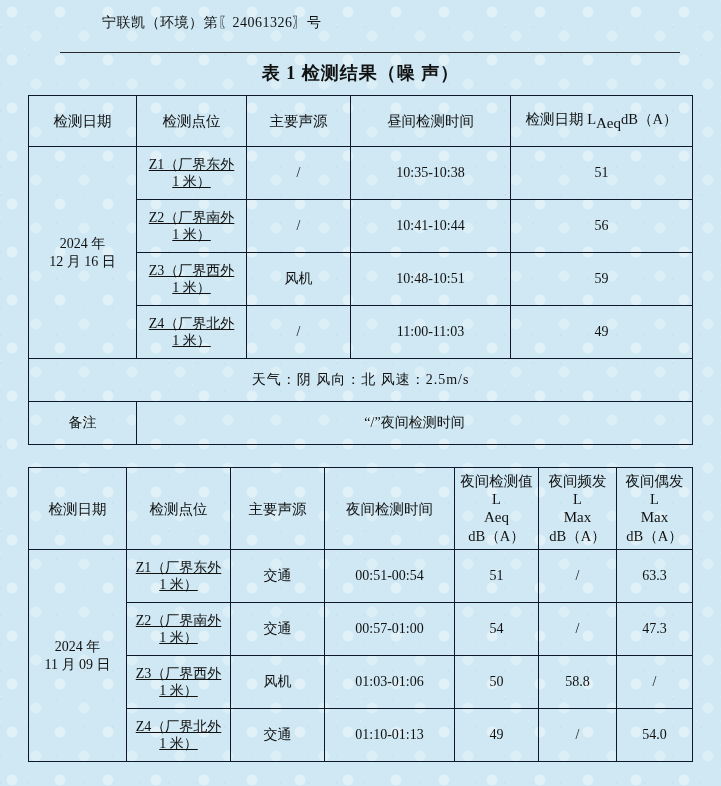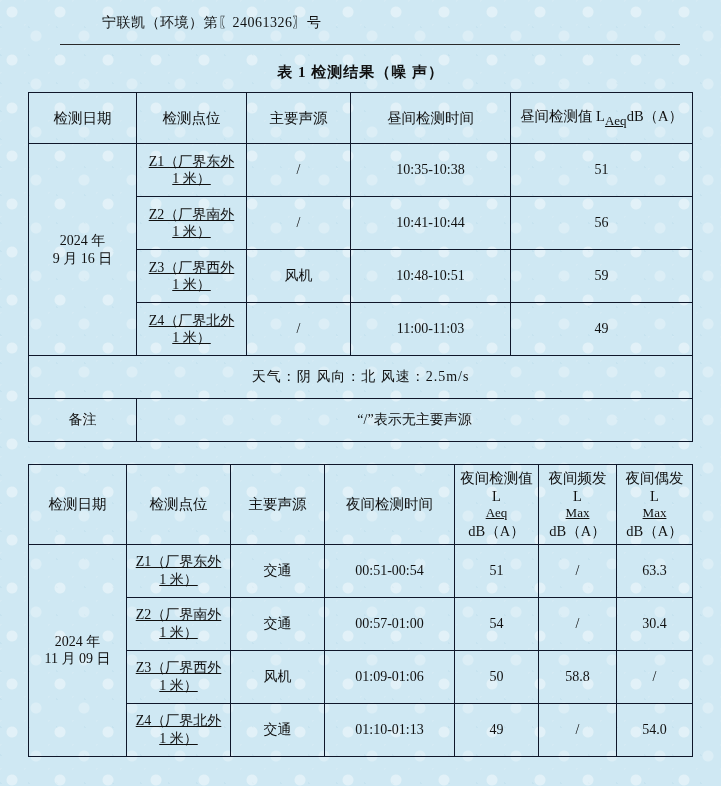--- a/index.html
+++ b/index.html
@@ -31,31 +31,31 @@
   .page {
     position: relative;
     z-index: 1;
     padding: 0 24px;
     box-sizing: border-box;
   }
   .header-line {
     margin: 14px 0 0 36px;
     font-size: 14px;
     letter-spacing: 0.5px;
-    padding-bottom: 12px;
+    padding-bottom: 20px;
     border-bottom: 1px solid #2a2a2a;
     width: 620px;
     box-sizing: border-box;
     padding-left: 42px;
   }
   .table-title {
     text-align: center;
-    font-size: 15px;
+    font-size: 18px;
     font-weight: bold;
-    margin: 18px 0 10px 0;
+    margin: 8px 0 10px 0;
     letter-spacing: 1px;
   }
   table.rep {
     border-collapse: collapse;
     width: 664px;
     margin: 0 auto;
     table-layout: fixed;
   }
   table.rep td, table.rep th {
     border: 1px solid #0f172a;
@@ -65,24 +65,23 @@
     font-weight: normal;
     padding: 4px 2px;
     line-height: 1.25;
   }
   table.rep th {
     height: 42px;
     font-size: 14.5px;
   }
   .cell-tall { height: 44px; }
   .sub {
-    font-size: 13px;
+    font-size: 15px;
     vertical-align: sub;
     letter-spacing: 0;
-    text-decoration: underline;
   }
   .point-cell {
     text-align: center;
     line-height: 1.2;
     font-size: 13.5px;
   }
   .date-cell {
     font-size: 14.5px;
     line-height: 1.6;
   }
@@ -119,29 +118,29 @@
       <col style="width:160px">
       <col style="width:182px">
     </colgroup>
     <thead>
       <tr>
         <th>检测日期</th>
         <th>检测点位</th>
         <th>主要声源</th>
         <th>昼间检测时间</th>
         <th>
-          <span>昼间检测值 L</span><span class="sub">Aeq</span><span>dB（A）</span>
+          <span>检测日期 L</span><span class="sub">Aeq</span><span>dB（A）</span>
         </th>
       </tr>
     </thead>
     <tbody>
       <tr>
         <td class="date-cell" rowspan="4">
           <span>2024 年</span><br>
-          <span>9 月 16 日</span>
+          <span>12 月 16 日</span>
         </td>
         <td class="point-cell cell-tall two-line">
           <span>Z1（厂界东外</span>
           <span>1 米）</span>
         </td>
         <td>/</td>
         <td>10:35-10:38</td>
         <td>51</td>
       </tr>
       <tr>
@@ -169,21 +168,21 @@
         </td>
         <td>/</td>
         <td>11:00-11:03</td>
         <td>49</td>
       </tr>
       <tr class="weather-row">
         <td colspan="5">天气：阴   风向：北   风速：2.5m/s</td>
       </tr>
       <tr class="remark-row">
         <td>备注</td>
-        <td colspan="4">“/”表示无主要声源</td>
+        <td colspan="4">“/”夜间检测时间</td>
       </tr>
     </tbody>
   </table>
 
   <div class="spacer-1"></div>
 
 
   <table class="rep">
     <colgroup>
       <col style="width:98px">
@@ -244,29 +243,29 @@
       </tr>
       <tr>
         <td class="point-cell cell-tall two-line">
           <span>Z2（厂界南外</span>
           <span>1 米）</span>
         </td>
         <td>交通</td>
         <td>00:57-01:00</td>
         <td>54</td>
         <td>/</td>
-        <td>30.4</td>
+        <td>47.3</td>
       </tr>
       <tr>
         <td class="point-cell cell-tall two-line">
           <span>Z3（厂界西外</span>
           <span>1 米）</span>
         </td>
         <td>风机</td>
-        <td>01:09-01:06</td>
+        <td>01:03-01:06</td>
         <td>50</td>
         <td>58.8</td>
         <td>/</td>
       </tr>
       <tr>
         <td class="point-cell cell-tall two-line">
           <span>Z4（厂界北外</span>
           <span>1 米）</span>
         </td>
         <td>交通</td>

